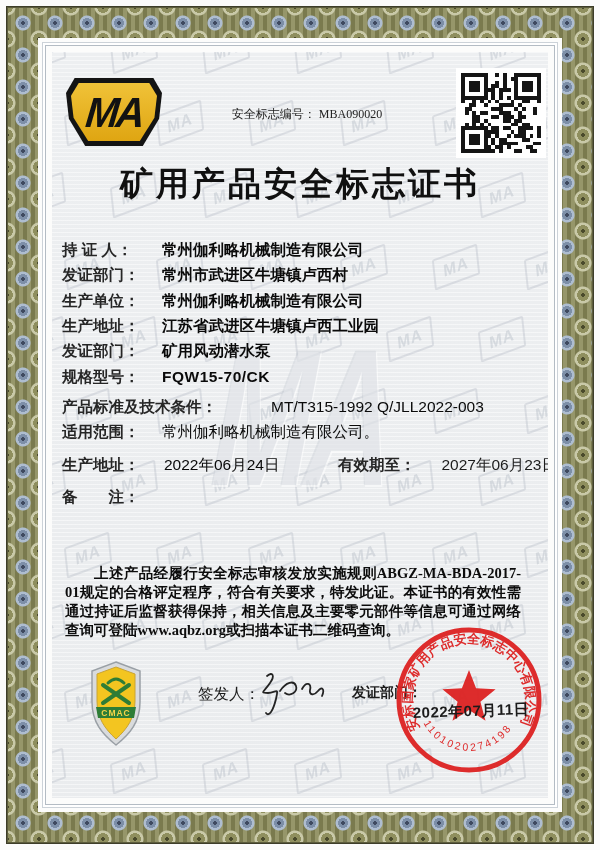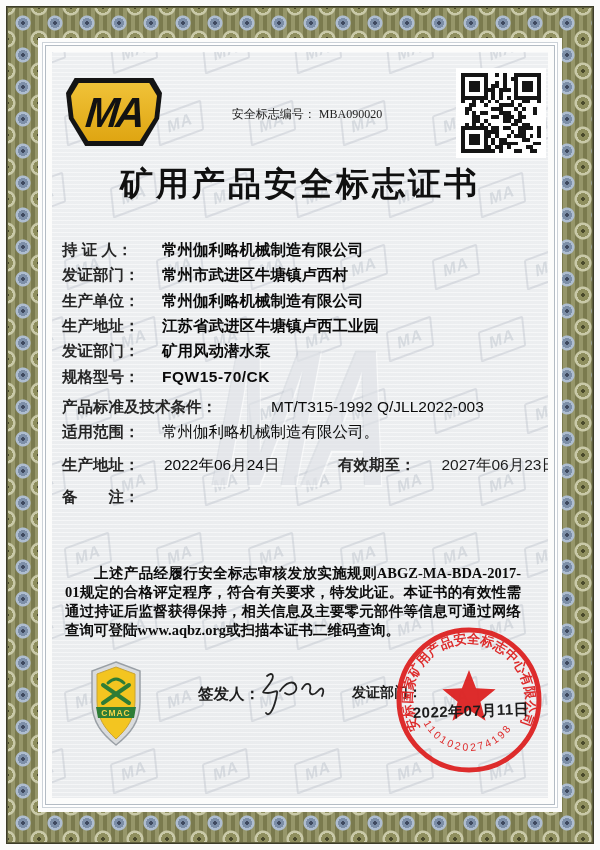--- a/index.html
+++ b/index.html
@@ -58,21 +58,21 @@
   .v-date{font-weight:400;margin-left:22px !important;min-width:148px;}
   .row.mt1{margin-top:5px;}
   .row.mt2{margin-top:7px;}
   .lbl2{font-weight:700;font-size:15.5px;color:#262626;margin-left:26px;white-space:nowrap;}
   .v-date2{font-weight:400;font-size:15.5px;margin-left:26px;white-space:nowrap;}
   
   .statement{position:absolute;left:13px;right:27px;top:512px;font-family:"Liberation Serif",serif;
         font-weight:700;font-size:14.5px;line-height:19px;text-align:justify;text-indent:2em;color:#0c0c0c;}
   
   .badge{position:absolute;left:36px;top:608px;width:56px;height:88px;}
-  .signer-label{position:absolute;left:146px;top:632px;font-weight:700;font-size:15.5px;}
+  .signer-label{position:absolute;left:146px;top:632px;font-weight:400;font-size:15.5px;}
   .signature{position:absolute;left:196px;top:610px;width:88px;height:62px;}
   .dept-label{position:absolute;left:300px;top:632px;font-weight:700;font-size:14px;}
   .seal{position:absolute;left:340px;top:571px;width:154px;height:154px;opacity:.95;}
   .seal-date{position:absolute;left:344px;top:650px;width:150px;text-align:center;font-weight:700;
         font-size:15px;color:#1b1b1b;transform:rotate(-2deg);letter-spacing:.5px;}
 </style>
 </head>
 <body>
 
 <div class="page">

